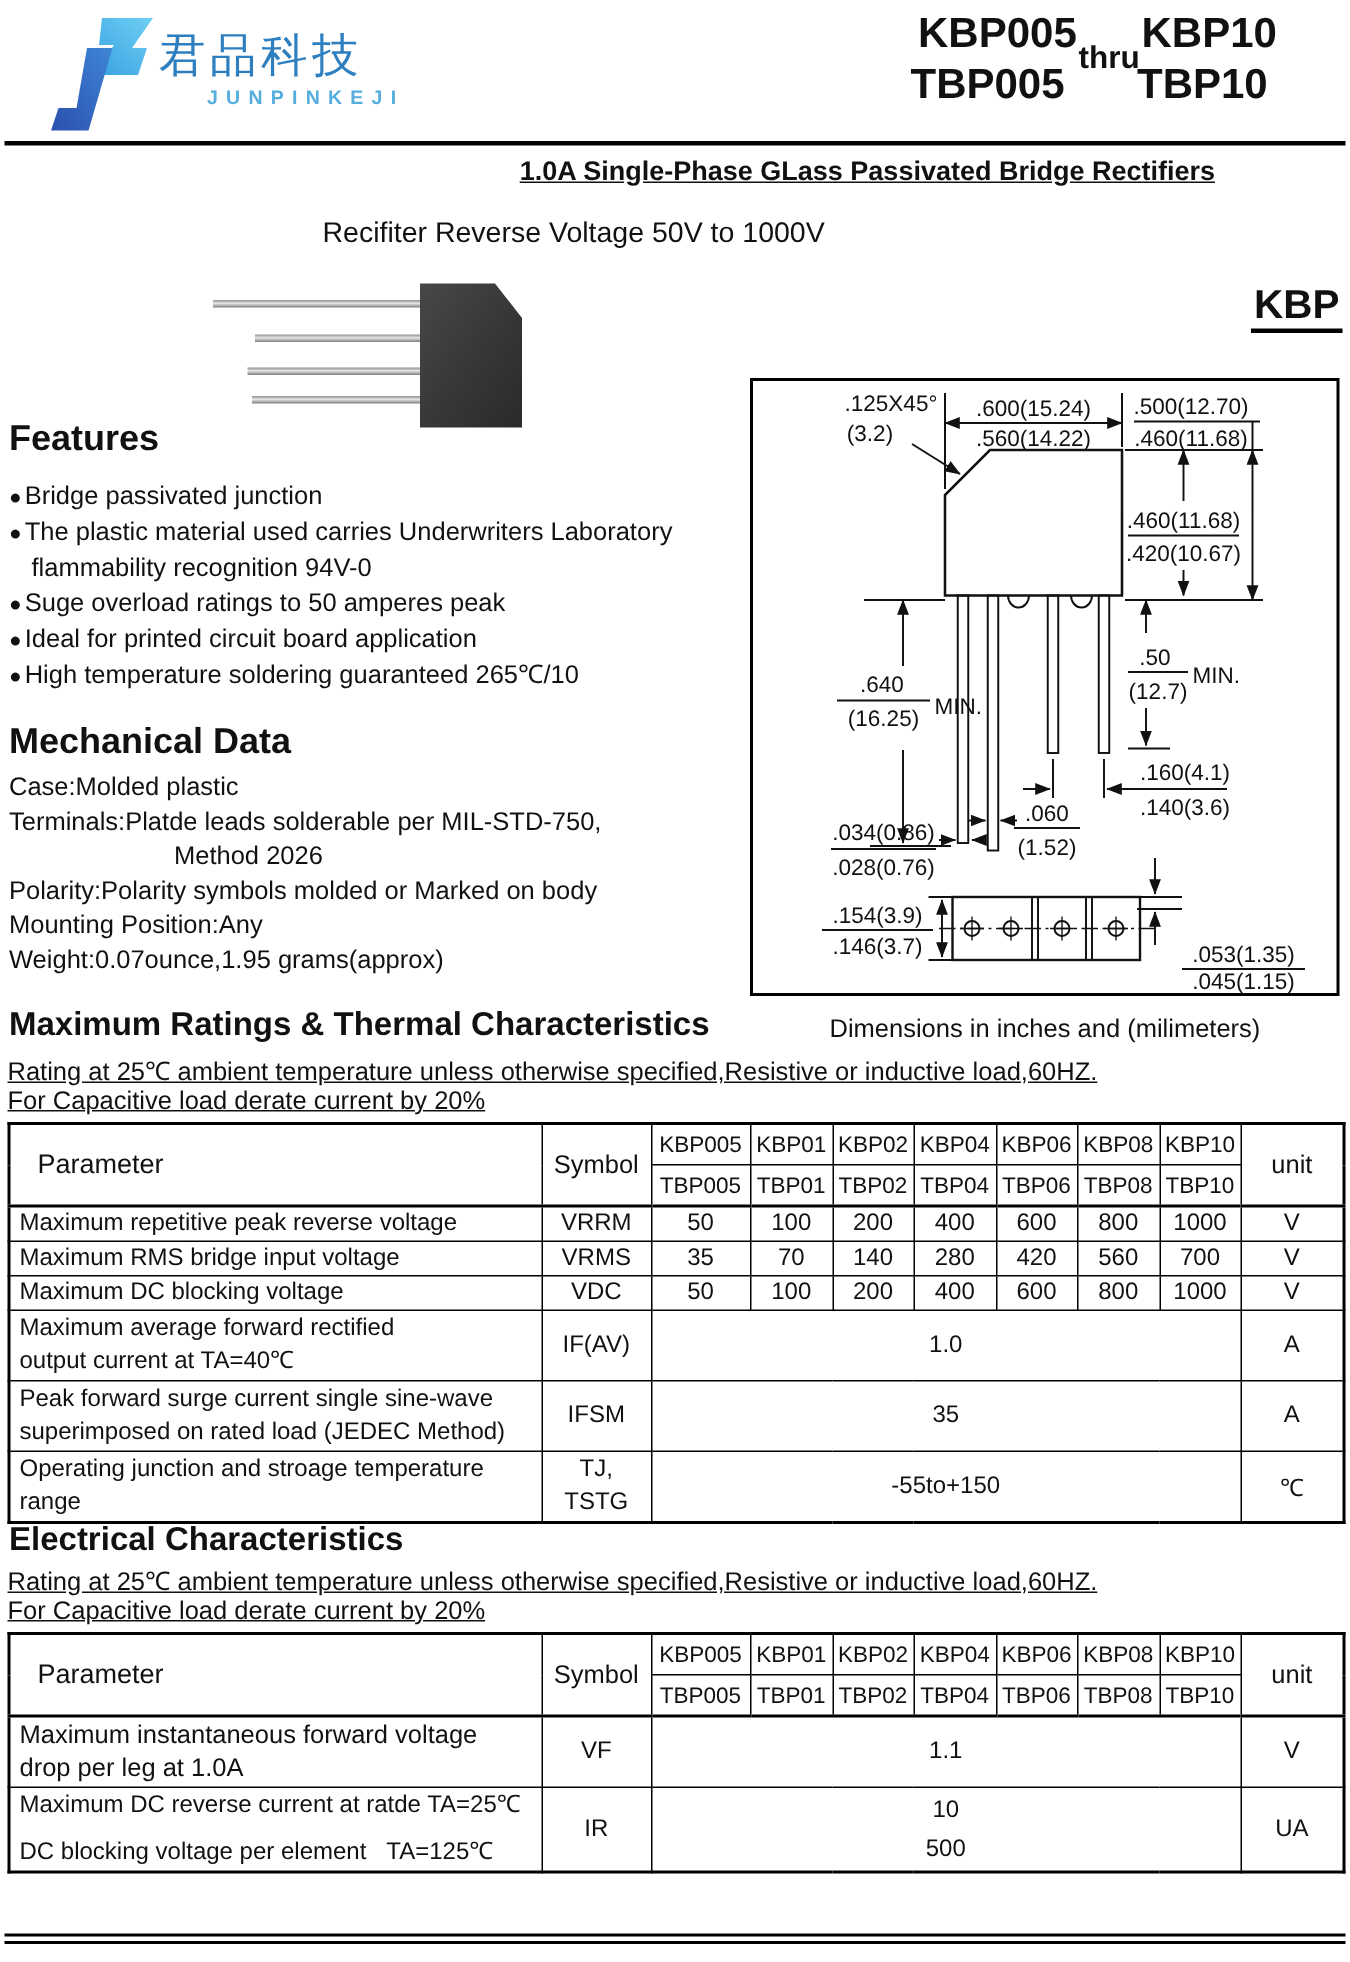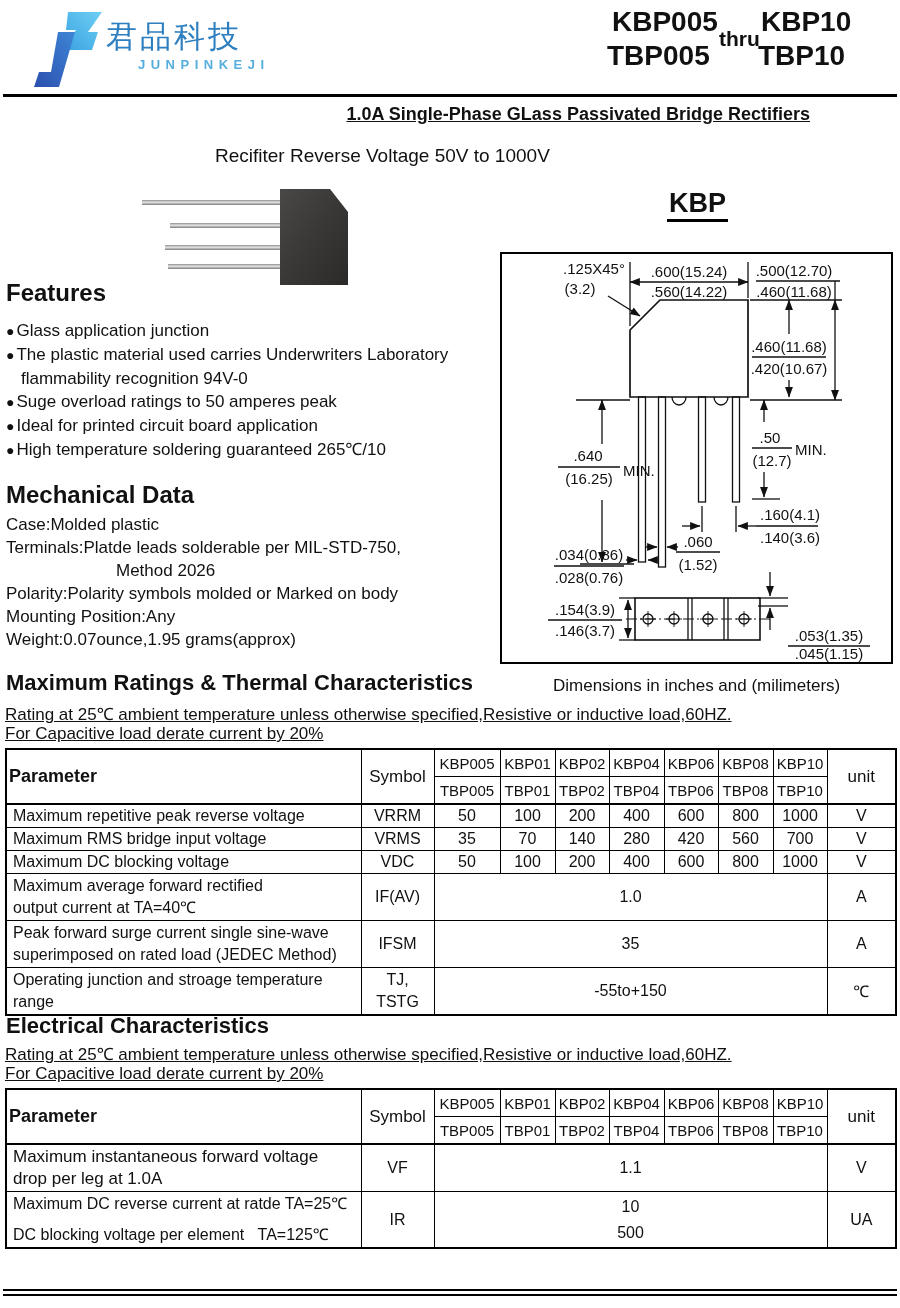--- a/index.html
+++ b/index.html
@@ -14,21 +14,21 @@
   #logo-en{left:109px;top:57px;font-size:13px;font-weight:bold;letter-spacing:5.5px;color:#55aede;margin-left:29px;}
   .pn{font-weight:bold;font-size:28px;white-space:nowrap;}
   #pn-lt{left:612px;top:6px;} #pn-lb{left:607px;top:40px;}
   #pn-thru{left:719px;top:27px;font-size:21px;font-weight:bold;}
   #pn-rt{left:761px;top:6px;} #pn-rb{left:758px;top:40px;}
 
   #title{left:0;top:104px;width:810px;text-align:right;font-size:18px;font-weight:bold;text-decoration:underline;}
   #subtitle{left:215px;top:145px;width:600px;font-size:19px;}
 
   #photo{left:125px;top:183px;}
-  #kbp{left:500px;top:188px;width:395px;text-align:center;font-size:27px;font-weight:bold;}
+  #kbp{left:500px;top:188px;width:395px;text-align:right;font-size:27px;font-weight:bold;}
   #kbp span{border-bottom:3px solid #000;padding:0 2px 1px 2px;}
 
   #features{left:6px;top:279px;width:492px;}
   .sec-h{font-size:24px;font-weight:bold;margin:0 0 12px 0;}
   .feat-item{font-size:17px;line-height:23px;padding-left:15px;text-indent:-15px;}
   .blt::before{content:"●";font-size:14px;margin-right:2px;}
 
   #mech{left:6px;top:481px;width:496px;}
   #mech .sec-h{margin-bottom:4px;}
   .mech-line{font-size:17px;line-height:23px;}
@@ -40,21 +40,21 @@
   #dim-note{left:553px;top:676px;font-size:17px;}
   .note{left:5px;font-size:17px;text-decoration:underline;}
   #maxr-note1{top:702px;} #maxr-note2{top:724px;}
   #elec-head{left:6px;top:1013px;font-size:22px;font-weight:bold;}
   #elec-note1{top:1042px;} #elec-note2{top:1064px;}
 
   #table-max{left:5px;top:748px;} #table-elec{left:5px;top:1088px;}
   table.spec{border-collapse:collapse;table-layout:fixed;width:890px;border:2px solid #000;}
   .spec td{border:1px solid #000;font-size:16px;padding:1px 2px;overflow:hidden;}
   .spec .c{text-align:center;}
-  .spec .ph{font-size:18px;font-weight:bold;padding-left:2px;}
+  .spec .ph{font-size:18px;font-weight:normal;padding-left:18px;}
   .spec .sh{font-size:17px;margin-top:40px;}
   .spec .mh{font-size:15px;}
   .spec tr.hr td{height:24px;}
   .spec .hb{border-bottom:2px solid #000;}
   .spec tr.rv td{height:20px;}
   .spec .pc{padding-left:6px;}
   .spec .two{line-height:22px;}
   .spec .vtwo{line-height:26px;}
   .spec .gap{margin-bottom:9px;}
 
@@ -112,21 +112,21 @@
     <rect x="45" y="40" width="113" height="5" fill="url(#leadg)"></rect>
     <rect x="40" y="62" width="118" height="5" fill="url(#leadg)"></rect>
     <rect x="43" y="81" width="115" height="5" fill="url(#leadg)"></rect>
     <path fill="url(#bodyg)" d="M155 6 H205 L223 29 V102 H155 Z"></path>
   </svg>
 
   <div id="kbp" class="abs"><span>KBP</span></div>
 
   <div id="features" class="abs">
     <div class="sec-h">Features</div>
-    <div class="feat-item"><span class="blt"></span><span>Glass application junction</span></div>
+    <div class="feat-item"><span class="blt"></span><span>Bridge passivated junction</span></div>
     <div class="feat-item"><span class="blt"></span><span>The plastic material used carries Underwriters Laboratory flammability recognition 94V-0</span></div>
     <div class="feat-item"><span class="blt"></span><span>Suge overload ratings to 50 amperes peak</span></div>
     <div class="feat-item"><span class="blt"></span><span>Ideal for printed circuit board application</span></div>
     <div class="feat-item"><span class="blt"></span><span>High temperature soldering guaranteed 265℃/10</span></div>
   </div>
 
   <div id="mech" class="abs">
     <div class="sec-h">Mechanical Data</div>
     <div class="mech-line">Case:Molded plastic</div>
     <div class="mech-line">Terminals:Platde leads solderable per MIL-STD-750,</div>

